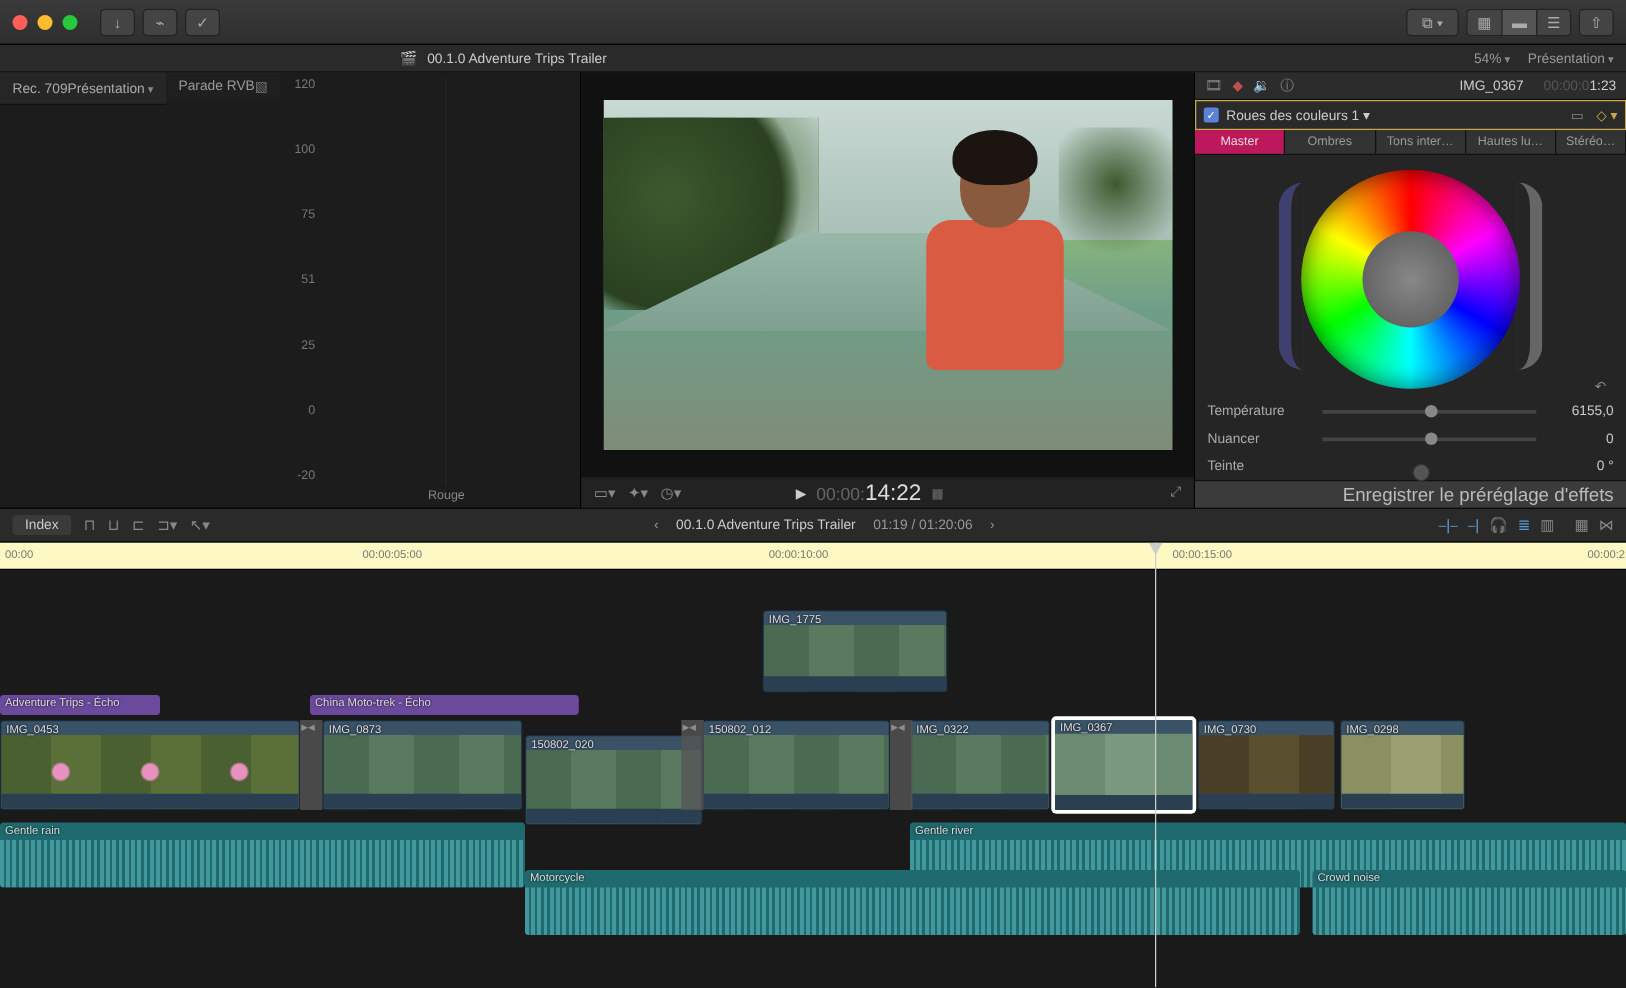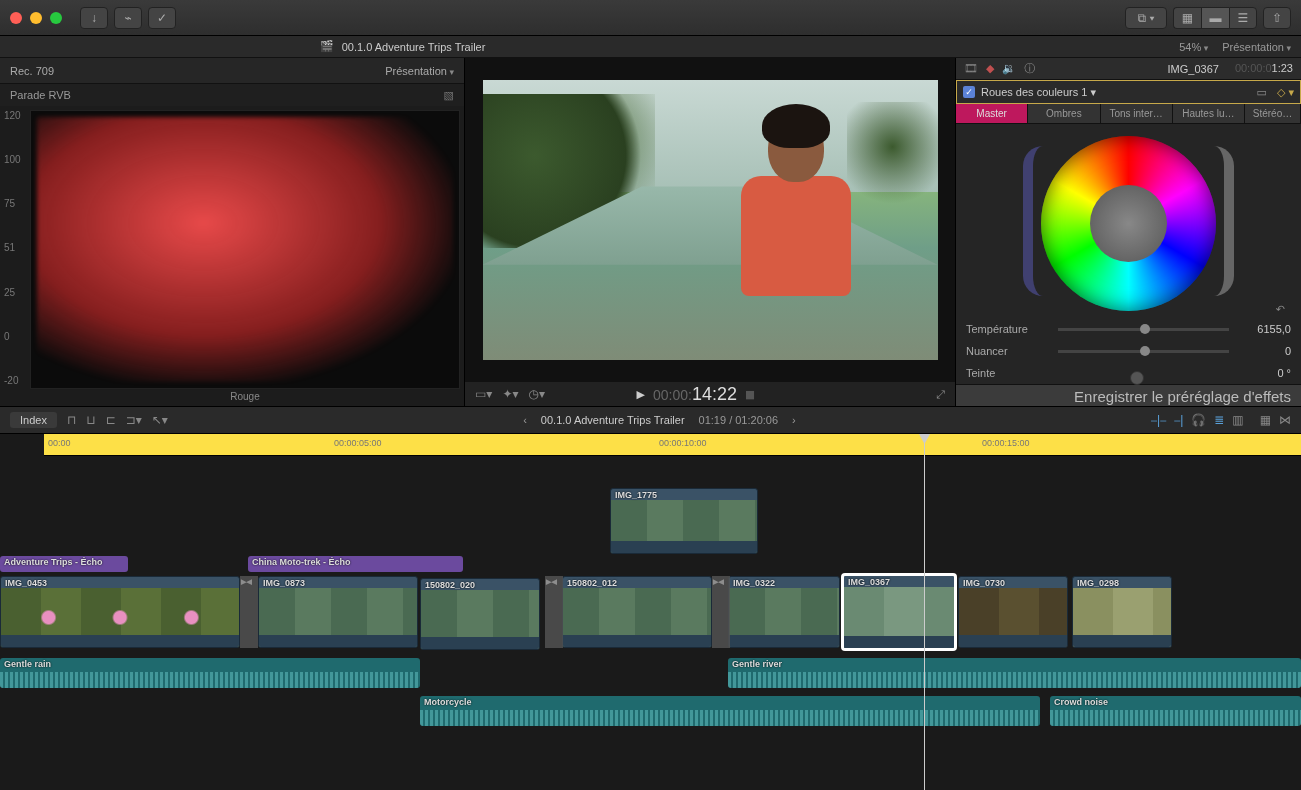--- a/index.html
+++ b/index.html
@@ -22,28 +22,28 @@
 
 
 .inforow { height: 22px; background: #2a2a2a; display: flex; align-items: center; padding: 0 10px; border-bottom: 1px solid #111; font-size: 11px; color: #999; }
 .inforow .left { flex: 1; }
 .inforow .center { display:flex; align-items:center; gap:8px; flex:1; justify-content:flex-start; padding-left:310px;}
 .inforow .right { flex:0 0 auto; display:flex; gap:14px; }
 .chev::after { content:' ▾'; font-size:9px; color:#888;}
 
 
 .main { display: flex; height: 348px; background:#1c1c1c; }
-.scopes { width: 465px; border-right: 1px solid #000; display:flex; flex-direction:column;}
+.scopes { width: 465px; border-right: 1px solid #000; display:flex; flex-direction:row;}
 .scopes-head { height: 26px; display:flex; align-items:center; padding:0 10px; color:#aaa; border-bottom:1px solid #111; background:#262626;}
 .scopes-head .spacer{flex:1;}
 .scopes-title { height:22px; display:flex; align-items:center; padding:0 10px; color:#999; background:#1f1f1f;}
 .scopes-title .mx{margin-left:auto; color:#777;}
 .scopes-body { flex:1; display:flex; padding: 4px 4px 4px 30px; position:relative; gap:6px;}
-.yaxis { position:absolute; left:4px; top:4px; bottom:20px; width:24px; display:flex; flex-direction:column; justify-content:space-between; text-align:left; color:#777; font-size:10px;}
-.scope { flex:1; display:flex; flex-direction:column;}
+.yaxis { position:absolute; left:4px; top:4px; bottom:20px; width:24px; display:flex; flex-direction:column; justify-content:space-between; text-align:right; color:#777; font-size:10px;}
+.scope { flex:1; display:flex; flex-direction:column;align-items:center;}
 .scope-canvas { flex:1; background:#0b0b0b; border:1px solid #222; position:relative; overflow:hidden;}
 .scope-label { text-align:center; color:#888; font-size:10px; padding-top:2px;}
 .wave { position:absolute; inset:6px; border-radius:2px; filter:blur(2px);}
 .wave.r { background: radial-gradient(ellipse at 40% 40%, rgba(255,80,80,.9), rgba(255,50,50,.5) 50%, transparent 75%); }
 .wave.g { background: radial-gradient(ellipse at 50% 45%, rgba(80,255,120,.9), rgba(60,220,90,.5) 50%, transparent 75%); }
 .wave.b { background: radial-gradient(ellipse at 55% 45%, rgba(120,170,255,.9), rgba(90,140,255,.55) 50%, transparent 78%); }
 
 .viewer { flex:1; display:flex; flex-direction:column; border-right:1px solid #000;}
 .viewer-canvas { flex:1; display:flex; align-items:center; justify-content:center; background:#111; padding:8px;}
 .viewer-img { width: 455px; height: 280px; background: linear-gradient(#7aa86b 0%, #8BB97A 35%, #6f9e88 60%, #7f8c77 100%); position:relative; overflow:hidden;}
@@ -89,33 +89,33 @@
 
 
 .tl-tools { height:28px; background:#2a2a2a; border-top:1px solid #000; border-bottom:1px solid #000; display:flex; align-items:center; padding:0 10px; gap:10px; color:#999;}
 .tl-tools .index{background:#3a3a3a; padding:2px 10px; border-radius:3px; color:#ccc;}
 .tl-tools .mid{margin:0 auto; display:flex; align-items:center; gap:14px;}
 .tl-tools .right{display:flex; gap:8px; align-items:center;}
 .mini-icon{color:#888; font-size:12px;}
 
 
 .timeline { height: 356px; background: #1a1a1a; position:relative; overflow:hidden;}
-.ruler { height:22px; background:#fde047; display:flex; border-bottom:1px solid #000; position:relative; font-size:9px; color:#777;margin-left:44px;}
+.ruler { height:22px; background:#fef9c3; display:flex; border-bottom:1px solid #000; position:relative; font-size:9px; color:#777;}
 .ruler span{position:absolute; top:4px;}
 .playhead{position:absolute; top:0; bottom:0; left:924px; width:1px; background:#ccc; z-index:10;}
 .playhead::before{content:''; position:absolute; top:0; left:-5px; width:11px; height:10px; background:#ccc; clip-path:polygon(0 0,100% 0,50% 100%);}
-.tracks{position:absolute; top:22px; left:0; right:0; bottom:0;font-weight:bold;}
+.tracks{position:absolute; top:22px; left:0; right:0; bottom:0;}
 .clip{position:absolute; border-radius:3px; overflow:hidden; font-size:9px;}
 .clip .lbl{position:absolute; top:1px; left:4px; color:#ddd; z-index:2; text-shadow:0 0 2px #000;}
 .vclip{background:#3a5266; border:1px solid #1a2a38;}
 .vclip .thumbs{position:absolute; inset:0; top:11px; background:repeating-linear-gradient(90deg, #4a6a52 0 36px, #5a7a5f 36px 72px);}
 .vclip .audio{position:absolute; left:0; right:0; bottom:0; height:12px; background:#2a4052;}
 .vclip.sel{border:2px solid #fff; box-shadow:0 0 0 1px #fff;}
 .title-clip{background:#6b4a9e; height:16px;}
-.aclip{background:#1f6a6e; height:30px;}
+.aclip{background:#1f6a6e; height:52px;}
 .aclip .wave-a{position:absolute; inset:0; top:14px; background:repeating-linear-gradient(90deg, rgba(120,220,220,.4) 0 3px, transparent 3px 5px);}
 .mclip{background:#1a6a42; height:34px;}
 .aclip .lbl, .mclip .lbl, .title-clip .lbl{top:1px;}
 .trans{position:absolute; width:18px; background:#555; opacity:.8;}
 .trans::after{content:'▶◀'; color:#aaa; font-size:7px; position:absolute; top:2px; left:1px;}
 
 
 .flower-thumbs{background:repeating-linear-gradient(90deg, #4a6030 0 40px, #5a7038 40px 80px) !important;}
 .flower-thumbs::after{content:''; position:absolute; inset:0; background:radial-gradient(circle at 20% 50%, #e890c0 6px, transparent 8px), radial-gradient(circle at 50% 50%, #e890c0 6px, transparent 8px), radial-gradient(circle at 80% 50%, #e890c0 6px, transparent 8px);}
 </style>
@@ -322,21 +322,21 @@
     <div class="clip vclip" style="left:0; top:120px; width:240px; height:72px;">
       <span class="lbl">IMG_0453</span>
       <div class="thumbs flower-thumbs"></div>
         <div class="audio"></div>
     </div>
     <div class="clip vclip" style="left:258px; top:120px; width:160px; height:72px;">
       <span class="lbl">IMG_0873</span>
       <div class="thumbs"></div>
         <div class="audio"></div>
     </div>
-    <div class="clip vclip" style="left:420px; top:122px; width:120px; height:72px;padding-left:16px;">
+    <div class="clip vclip" style="left:420px; top:132px; width:142px; height:72px;padding-left:16px;">
       <span class="lbl">150802_020</span>
       <div class="thumbs"></div>
         <div class="audio"></div>
     </div>
     <div class="clip vclip" style="left:562px; top:120px; width:150px; height:72px;">
       <span class="lbl">150802_012</span>
       <div class="thumbs"></div>
         <div class="audio"></div>
     </div>
     <div class="clip vclip" style="left:728px; top:120px; width:112px; height:72px;">

